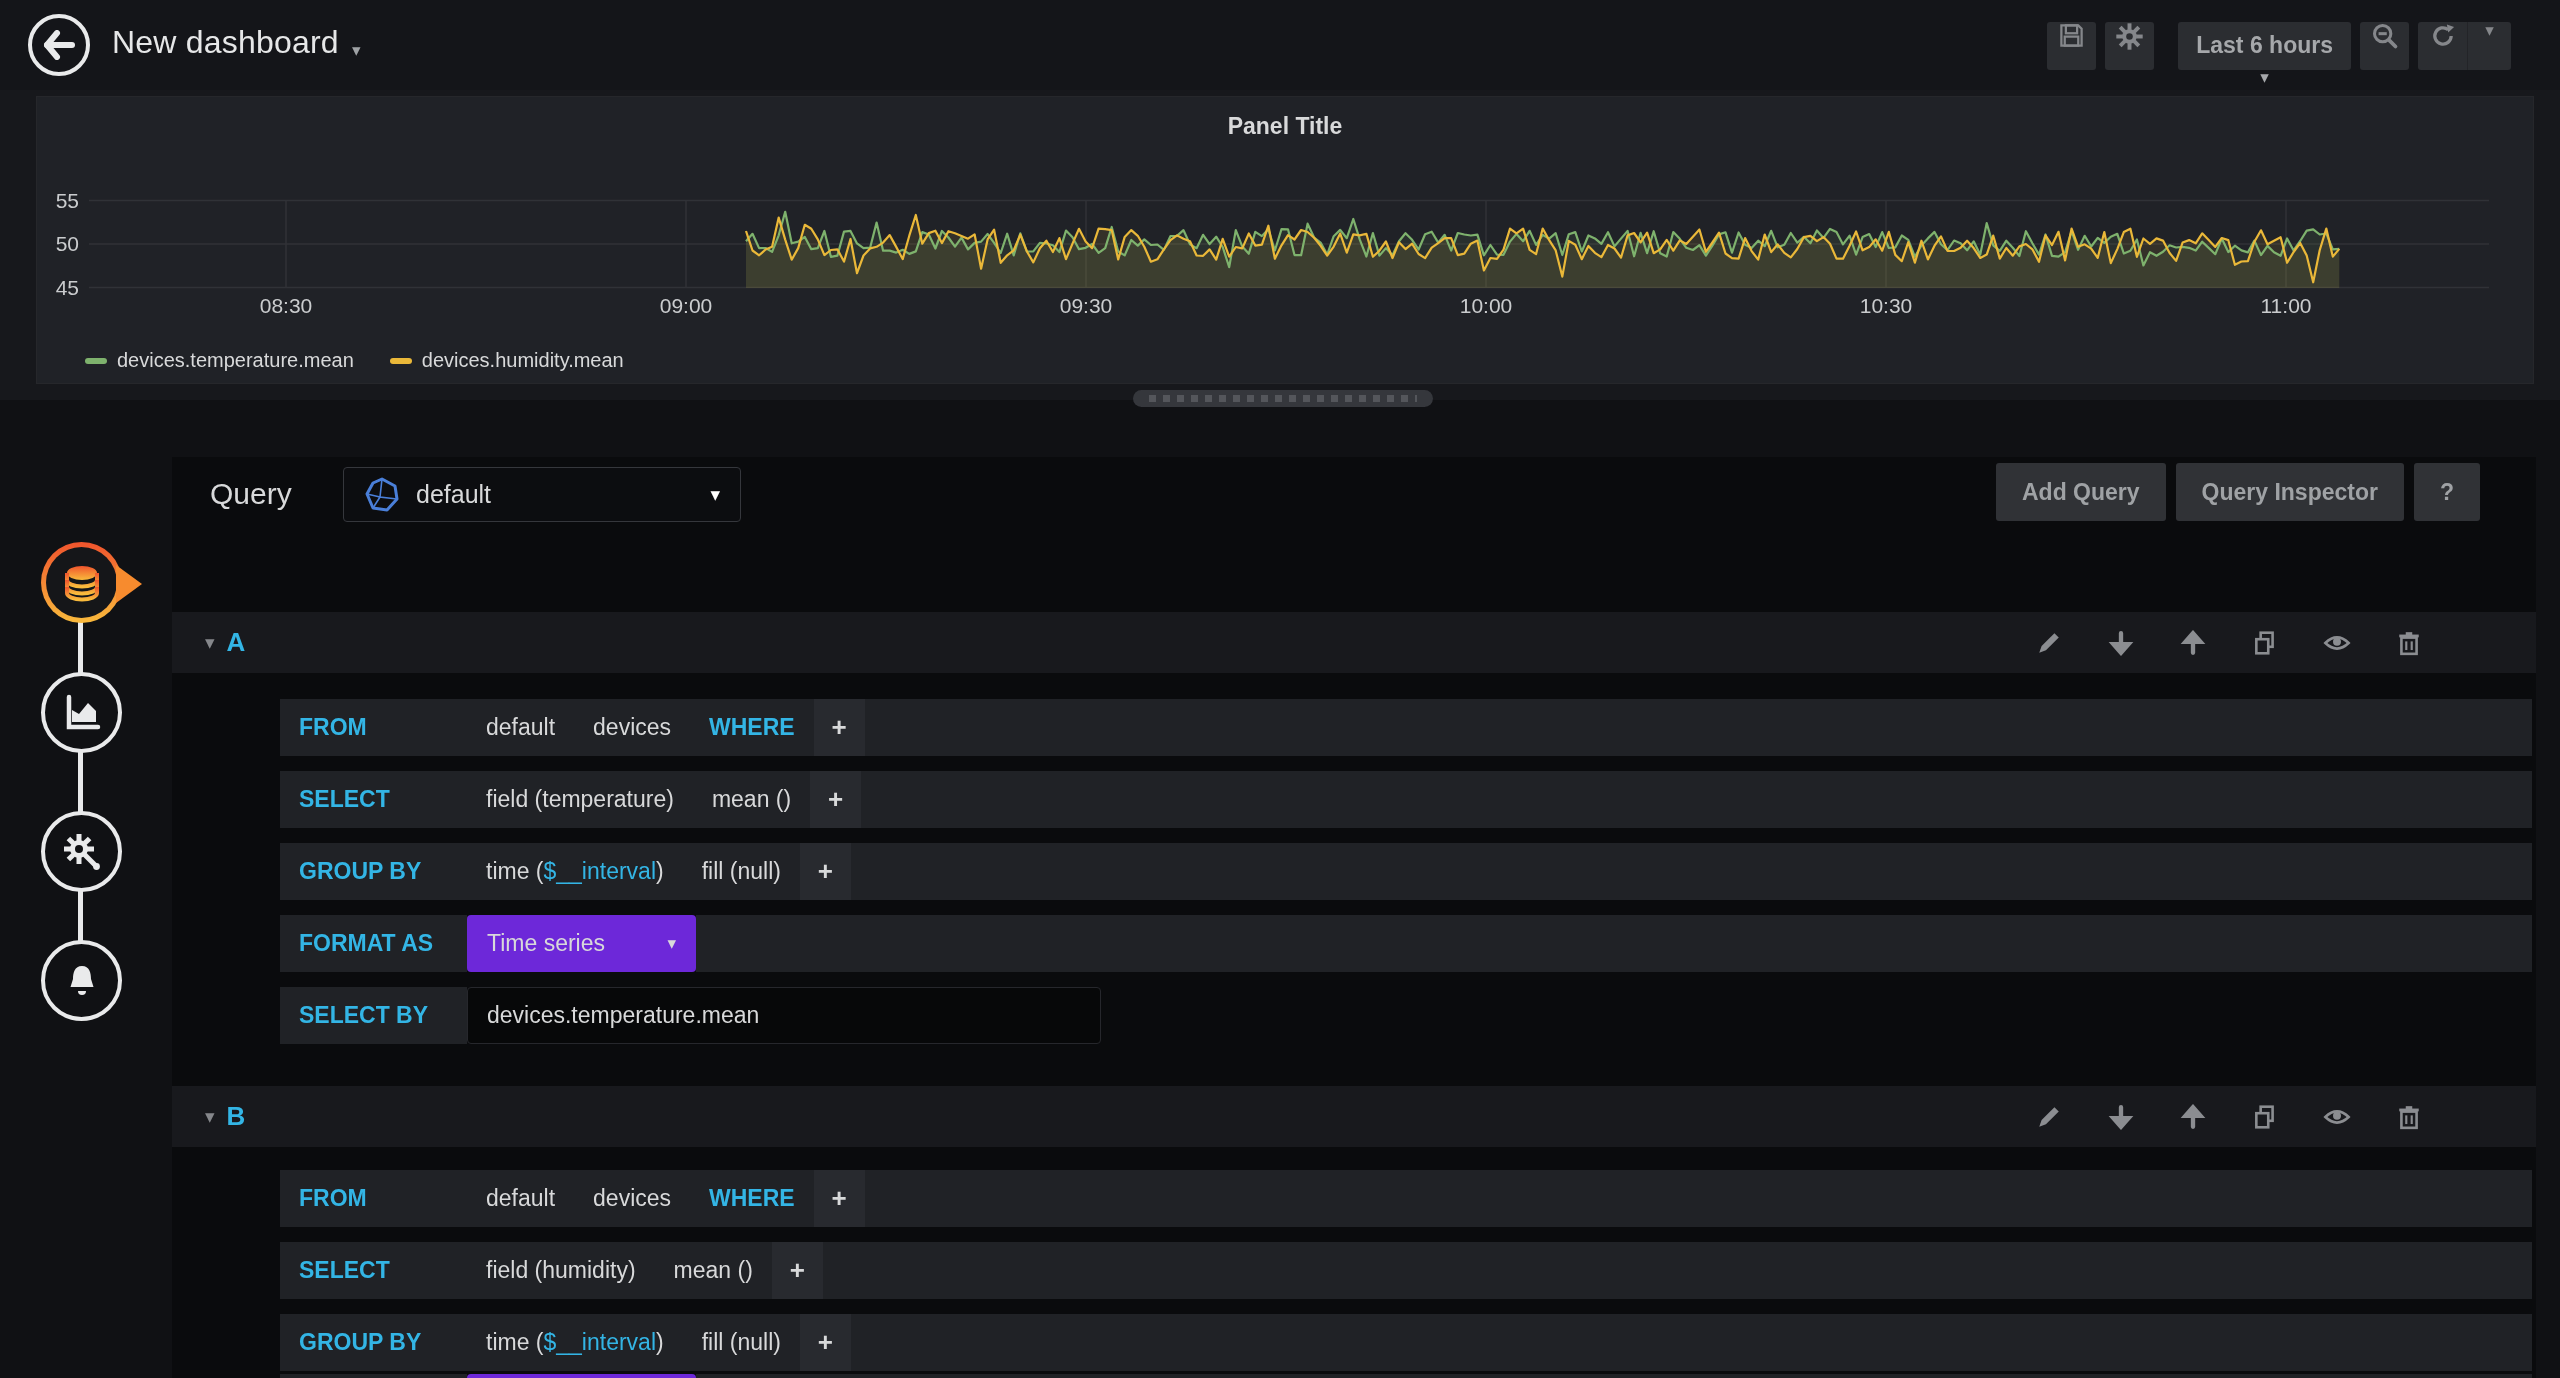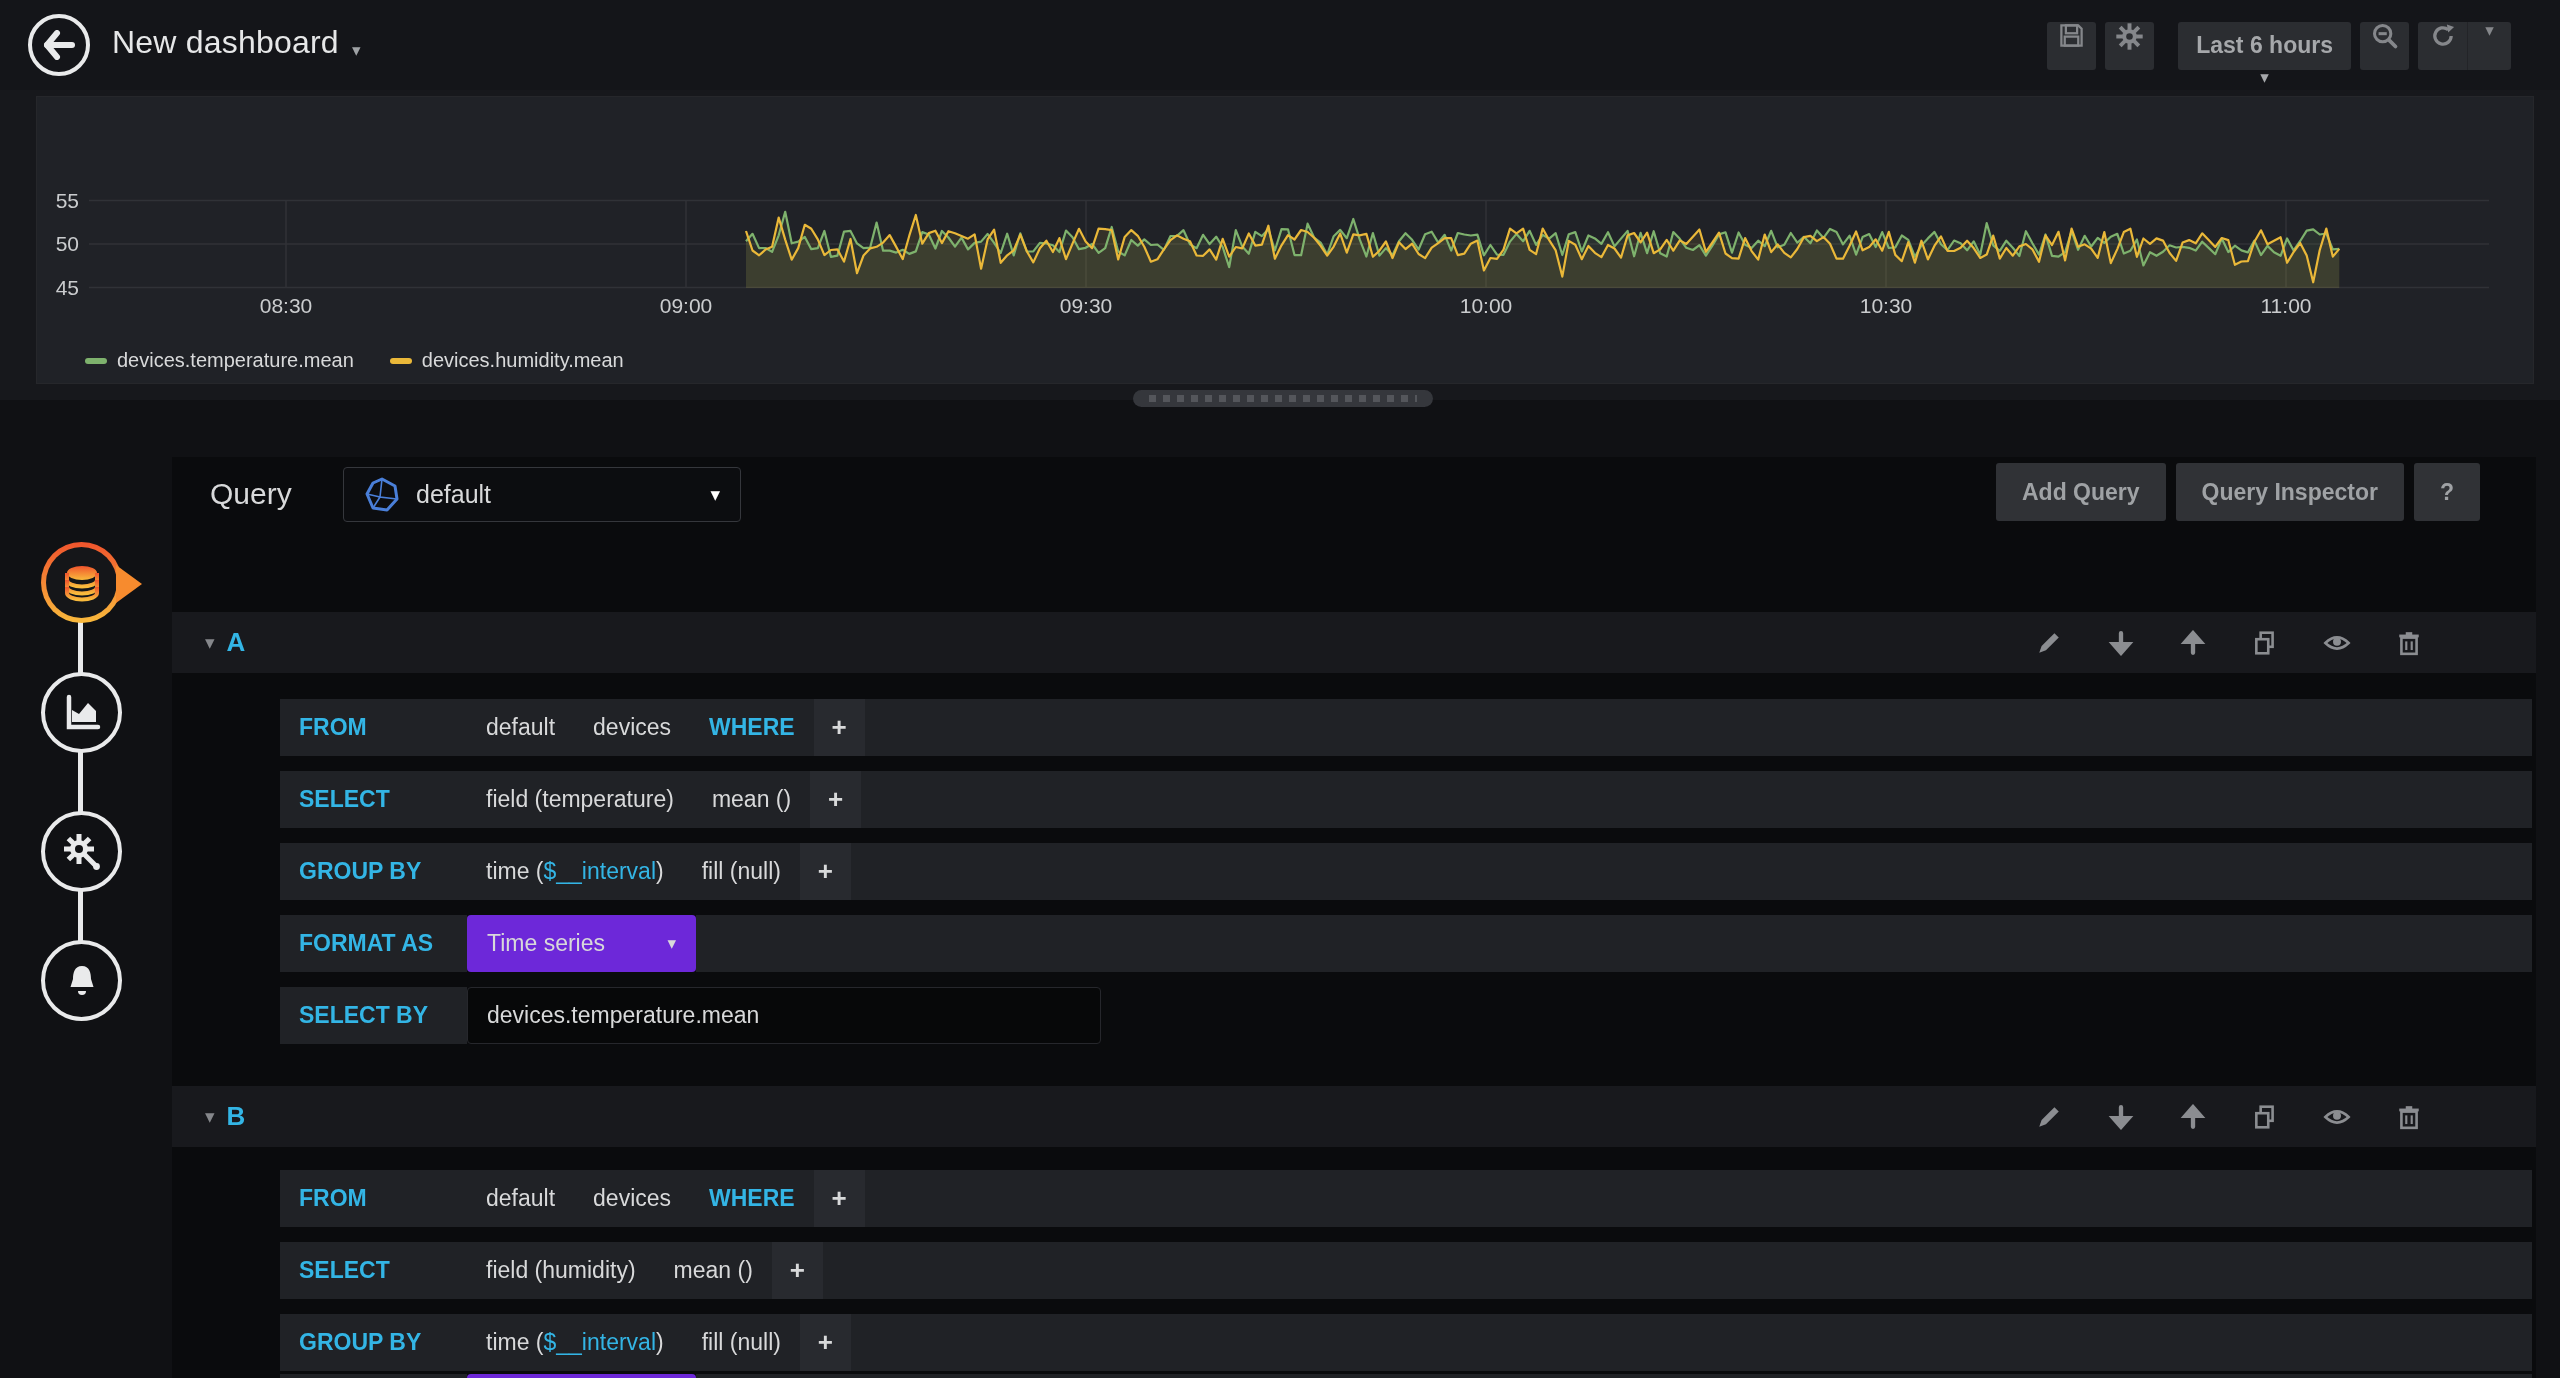--- a/index.html
+++ b/index.html
@@ -137,20 +137,21 @@
           </svg>
         </div>
         <div class="nav-btn">
           <span class="caret-glyph">▾</span>
         </div>
       </div>
     </div>
   </div>
 
   <div class="panel">
+    <div class="panel-title">Panel Title</div>
     <svg class="chart" id="chart-svg" width="2496" height="240" viewBox="0 0 2496 240">
         <line x1="52" y1="190.5" x2="2452" y2="190.5" stroke="#303237" stroke-width="1.5"></line>
         <text x="42" y="197.5" text-anchor="end" fill="#caccce" font-size="21">45</text>
         <line x1="52" y1="147" x2="2452" y2="147" stroke="#303237" stroke-width="1.5"></line>
         <text x="42" y="154" text-anchor="end" fill="#caccce" font-size="21">50</text>
         <line x1="52" y1="103.5" x2="2452" y2="103.5" stroke="#303237" stroke-width="1.5"></line>
         <text x="42" y="110.5" text-anchor="end" fill="#caccce" font-size="21">55</text>
         <line x1="249" y1="104" x2="249" y2="191" stroke="#303237" stroke-width="1.5"></line>
         <text x="249" y="216" text-anchor="middle" fill="#caccce" font-size="21">08:30</text>
         <line x1="649" y1="104" x2="649" y2="191" stroke="#303237" stroke-width="1.5"></line>

